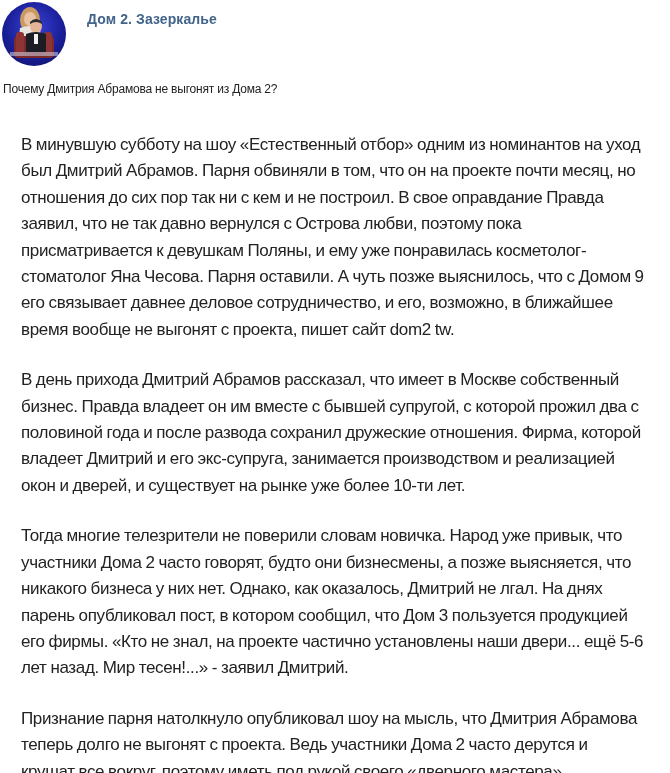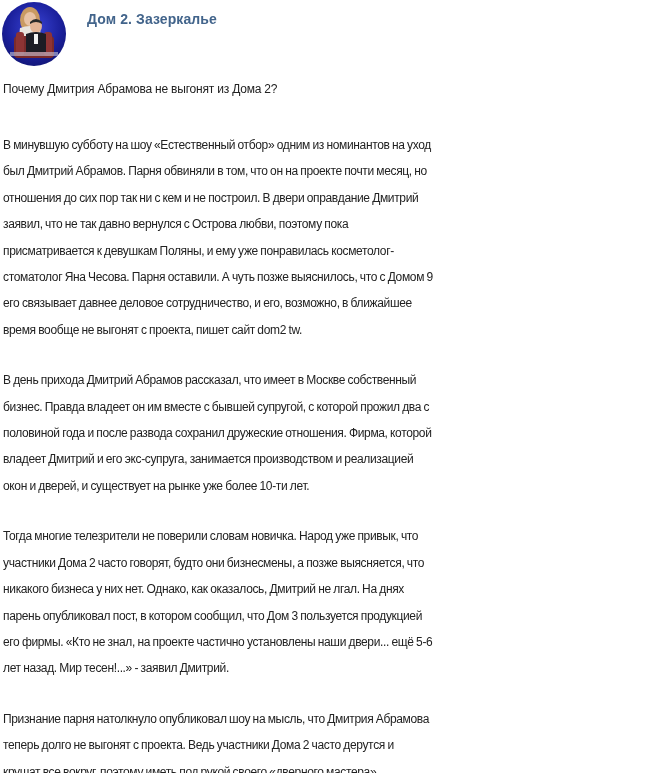--- a/index.html
+++ b/index.html
@@ -46,23 +46,23 @@
       top: 76px;
       width: 664px;
     }
     .post-headline {
       font-size: 12px;
       line-height: 26px;
       margin: 0 0 30px 0;
       letter-spacing: -0.2px;
     }
     .post-paragraph {
-      font-size: 12px;
+      font-size: 17px;
       line-height: 26.4px;
-      margin: 0 0 24px 0;
+      margin: 0 0 24px 18px;
       letter-spacing: -0.35px;
       word-spacing: -0.5px;
     }
     .line {
       display: block;
       white-space: nowrap;
     }
   </style>
 </head>
 <body>
@@ -90,21 +90,21 @@
   </div>
   <div class="community-title">Дом 2. Зазеркалье</div>
 </div>
 
 <div class="post-body">
   <div class="post-headline">Почему Дмитрия Абрамова не выгонят из Дома 2?</div>
 
   <div class="post-paragraph">
     <span class="line">В минувшую субботу на шоу «Естественный отбор» одним из номинантов на уход</span>
     <span class="line">был Дмитрий Абрамов. Парня обвиняли в том, что он на проекте почти месяц, но</span>
-    <span class="line">отношения до сих пор так ни с кем и не построил. В двери оправдание Дмитрий</span>
+    <span class="line">отношения до сих пор так ни с кем и не построил. В свое оправдание Правда</span>
     <span class="line">заявил, что не так давно вернулся с Острова любви, поэтому пока</span>
     <span class="line">присматривается к девушкам Поляны, и ему уже понравилась косметолог-</span>
     <span class="line">стоматолог Яна Чесова. Парня оставили. А чуть позже выяснилось, что с Домом 9</span>
     <span class="line">его  связывает давнее деловое сотрудничество, и его, возможно, в ближайшее</span>
     <span class="line">время вообще не выгонят с проекта, пишет сайт dom2 tw.</span>
   </div>
 
   <div class="post-paragraph">
     <span class="line">В день прихода Дмитрий Абрамов рассказал, что имеет в Москве собственный</span>
     <span class="line">бизнес. Правда владеет он им вместе с бывшей супругой, с которой прожил два с</span>

